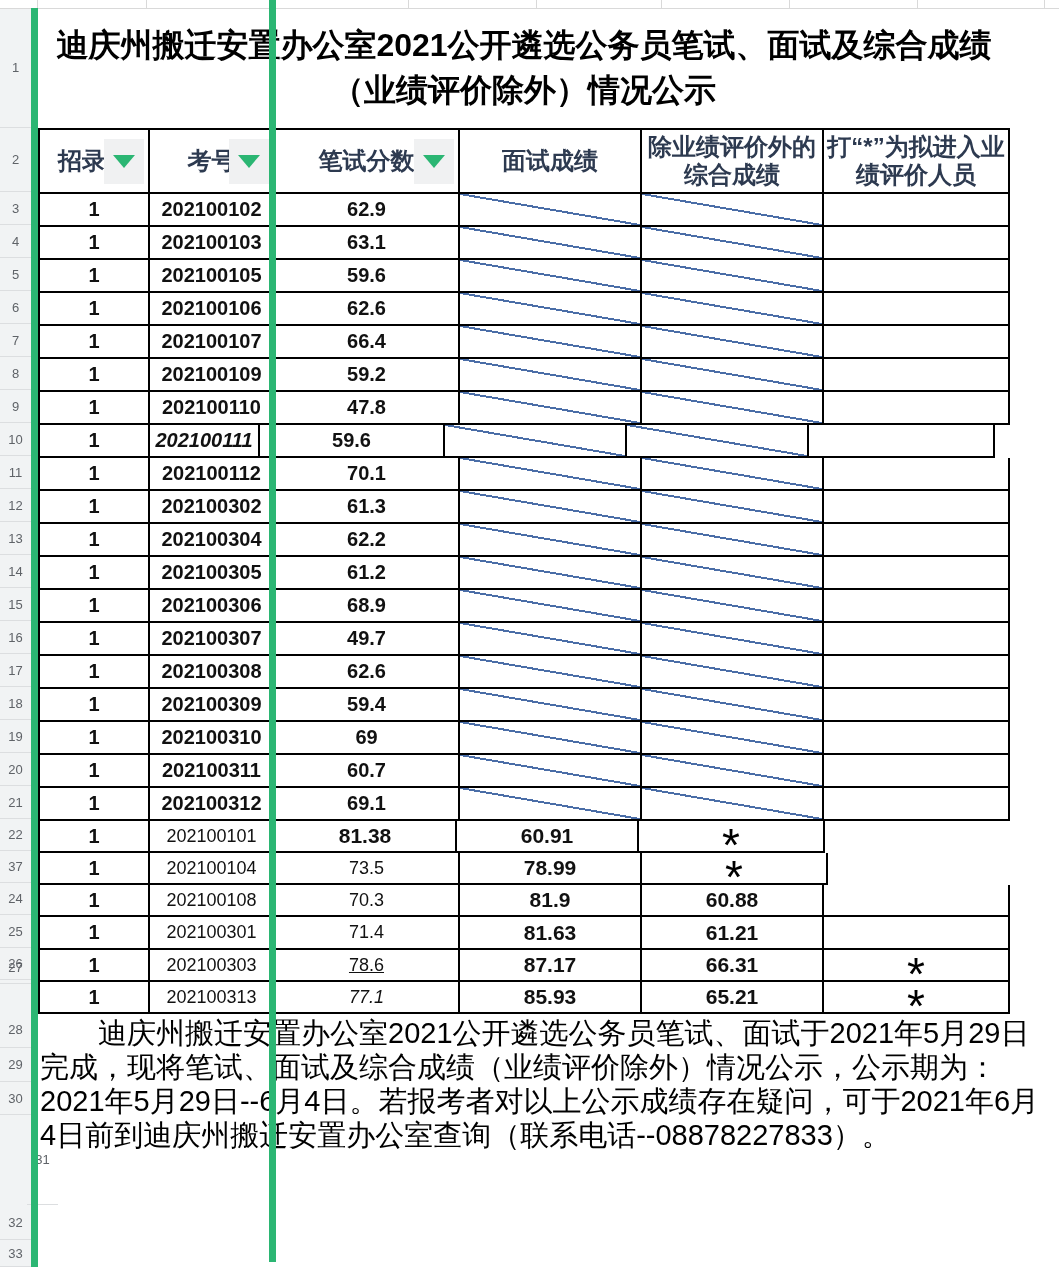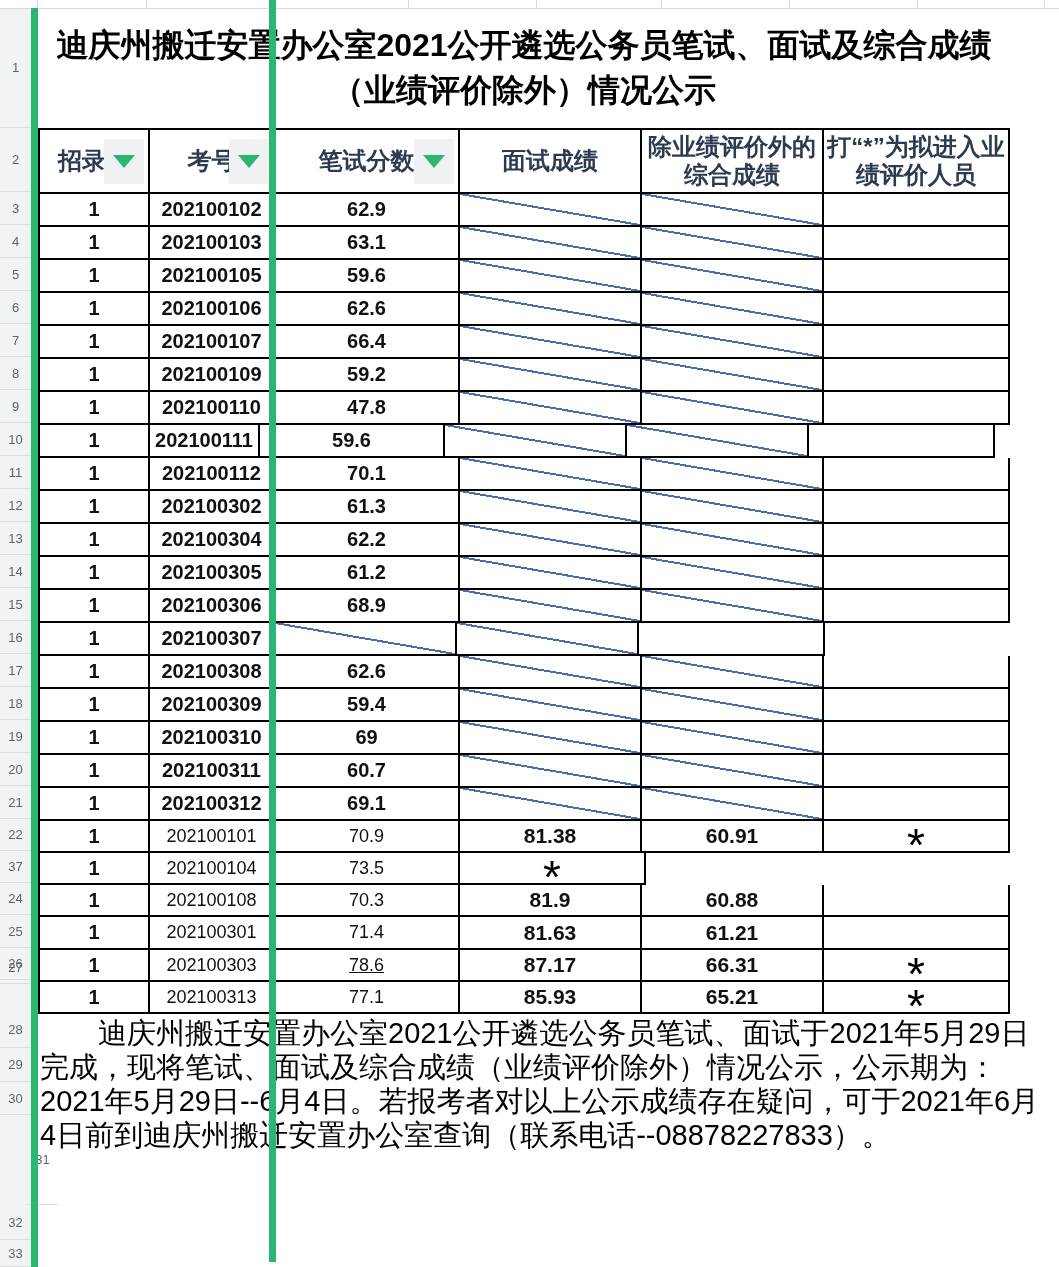--- a/index.html
+++ b/index.html
@@ -245,21 +245,21 @@
             <span>47.8</span>
           </div>
           <div class="t-cell diag" style="width: 182px;"></div>
           <div class="t-cell diag" style="width: 182px;"></div>
           <div class="t-cell" style="width: 186px;"></div>
         </div>
         <div class="t-row" style="height: 33px;">
           <div class="t-cell val-bold" style="width: 110px;">
             <span>1</span>
           </div>
-          <div class="t-cell val-bold" style="width: 110px;">
+          <div class="t-cell val-bold" style="width: 110px; font-style: italic;">
             <span>202100111</span>
           </div>
           <div class="t-cell val-bold" style="width: 185px;">
             <span>59.6</span>
           </div>
           <div class="t-cell diag" style="width: 182px;"></div>
           <div class="t-cell diag" style="width: 182px;"></div>
           <div class="t-cell" style="width: 186px;"></div>
         </div>
         <div class="t-row" style="height: 33px;">
@@ -331,20 +331,23 @@
           <div class="t-cell diag" style="width: 182px;"></div>
           <div class="t-cell diag" style="width: 182px;"></div>
           <div class="t-cell" style="width: 186px;"></div>
         </div>
         <div class="t-row" style="height: 33px;">
           <div class="t-cell val-bold" style="width: 110px;">
             <span>1</span>
           </div>
           <div class="t-cell val-bold" style="width: 125px;">
             <span>202100307</span>
+          </div>
+          <div class="t-cell val-bold" style="width: 185px;">
+            <span>49.7</span>
           </div>
           <div class="t-cell diag" style="width: 182px;"></div>
           <div class="t-cell diag" style="width: 182px;"></div>
           <div class="t-cell" style="width: 186px;"></div>
         </div>
         <div class="t-row" style="height: 33px;">
           <div class="t-cell val-bold" style="width: 110px;">
             <span>1</span>
           </div>
           <div class="t-cell val-bold" style="width: 125px;">
@@ -413,43 +416,43 @@
           <div class="t-cell diag" style="width: 182px;"></div>
           <div class="t-cell" style="width: 186px;"></div>
         </div>
         <div class="t-row" style="height: 32px;">
           <div class="t-cell val-bold" style="width: 110px;">
             <span>1</span>
           </div>
           <div class="t-cell val-small" style="width: 125px;">
             <span>202100101</span>
           </div>
-          <div class="t-cell val-small" style="width: 185px;">
-            <span>70.9</span>
-          </div>
           <div class="t-cell val-score" style="width: 182px;">
             <span>81.38</span>
           </div>
           <div class="t-cell val-score" style="width: 182px;">
             <span>60.91</span>
           </div>
           <div class="t-cell" style="width: 186px;">
             <span class="star-glyph">*</span>
           </div>
         </div>
         <div class="t-row" style="height: 32px;">
           <div class="t-cell val-bold" style="width: 110px;">
             <span>1</span>
           </div>
           <div class="t-cell val-small" style="width: 125px;">
             <span>202100104</span>
           </div>
           <div class="t-cell val-small" style="width: 185px;">
             <span>73.5</span>
           </div>
+          <div class="t-cell val-score" style="width: 182px;">
+            <span>78.99</span>
+          </div>
           <div class="t-cell" style="width: 186px;">
             <span class="star-glyph">*</span>
           </div>
         </div>
         <div class="t-row" style="height: 32px;">
           <div class="t-cell val-bold" style="width: 110px;">
             <span>1</span>
           </div>
           <div class="t-cell val-small" style="width: 125px;">
             <span>202100108</span>
@@ -507,21 +510,21 @@
             <span class="star-glyph">*</span>
           </div>
         </div>
         <div class="t-row" style="height: 32px;">
           <div class="t-cell val-bold" style="width: 110px;">
             <span>1</span>
           </div>
           <div class="t-cell val-small" style="width: 125px;">
             <span>202100313</span>
           </div>
-          <div class="t-cell val-small" style="width: 185px;">
+          <div class="t-cell val-small" style="width: 185px; font-style: italic;">
             <span>77.1</span>
           </div>
           <div class="t-cell val-score" style="width: 182px;">
             <span>85.93</span>
           </div>
           <div class="t-cell val-score" style="width: 182px;">
             <span>65.21</span>
           </div>
           <div class="t-cell" style="width: 186px;">
             <span class="star-glyph">*</span>

